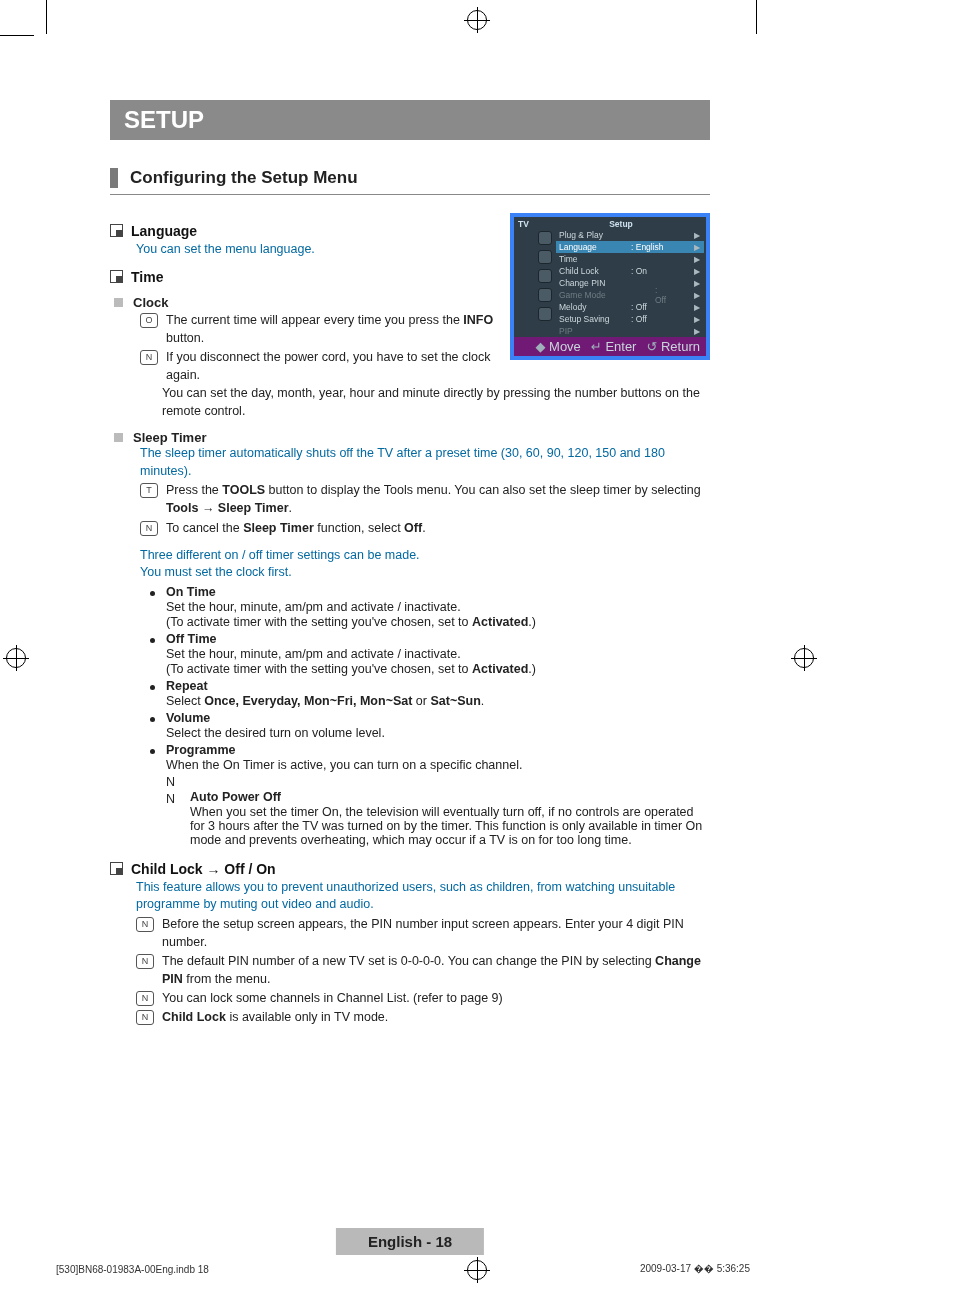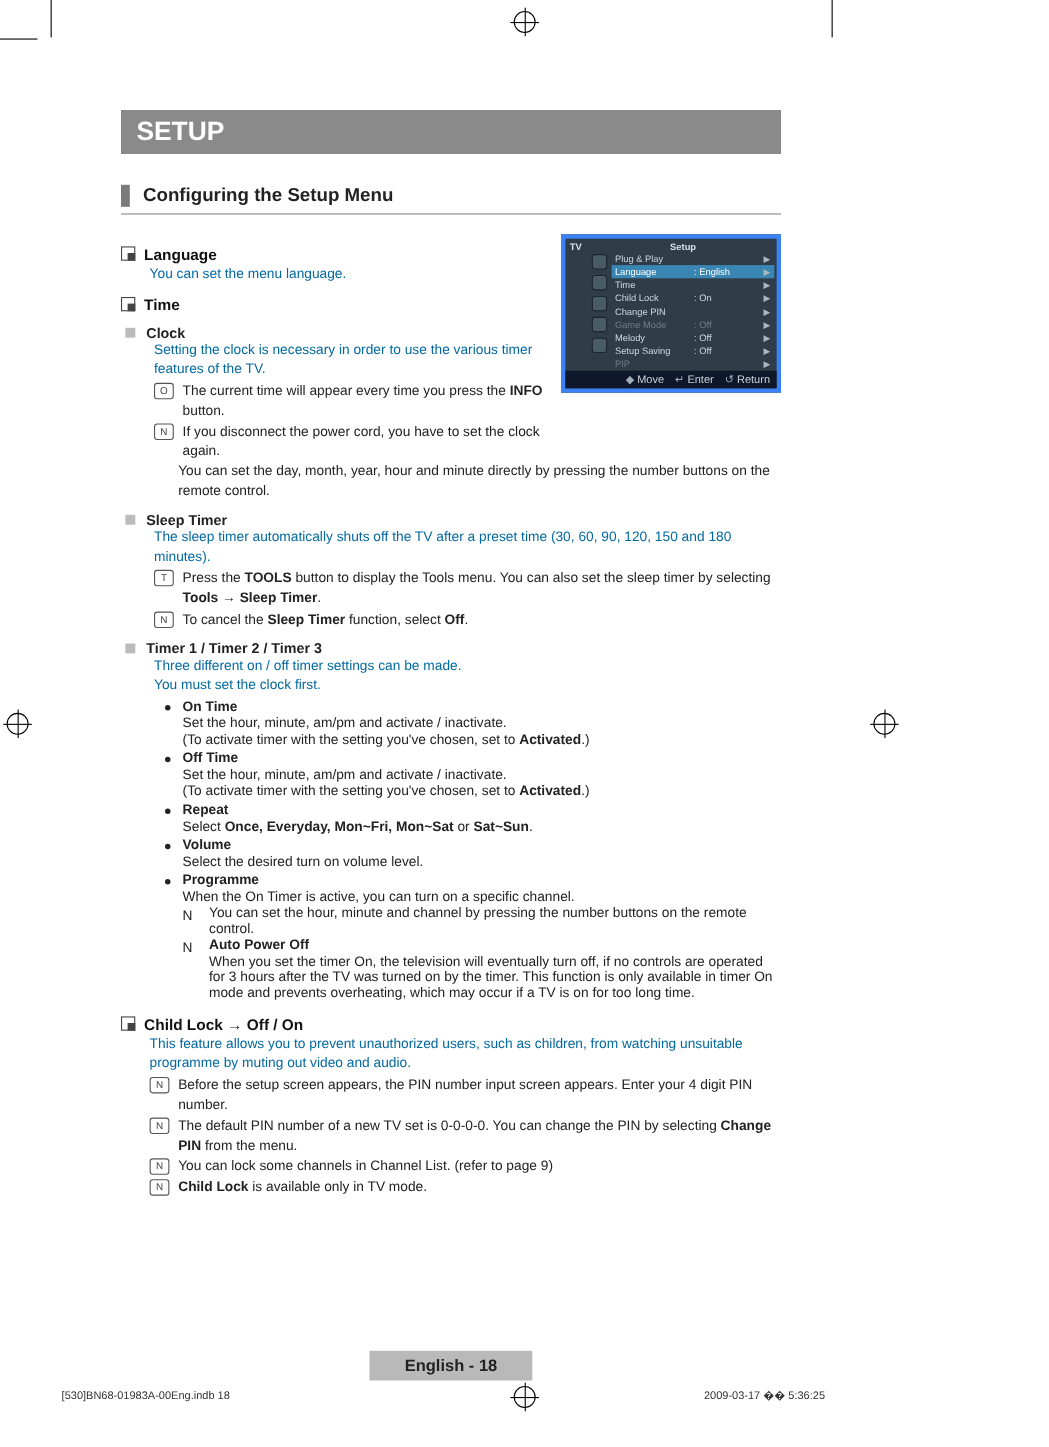--- a/index.html
+++ b/index.html
@@ -177,29 +177,29 @@
     width: 12px; height: 12px; border-radius: 3px;
     background: #4a5b66;
     border: 1px solid #1c262d;
   }
   .osd-main { flex: 1; padding: 0 2px; }
   .osd-row { display: flex; align-items: center; height: 12px; color: #cdd7dd; }
   .osd-row.selected { background: #3a86b3; color: #fff; }
   .osd-row .k { flex: 0 0 72px; padding-left: 3px; }
   .osd-row .v { flex: 1; }
   .osd-row .arr { flex: 0 0 10px; color: #aab8c0; font-size: 8px; }
-  .osd-row.dim { color: #6f7d86; }
+  .osd-row.dim { color: #6f7d86; gap: 24px; }
   .osd-foot {
     display: flex;
     justify-content: flex-end;
     gap: 10px;
     padding: 2px 6px;
-    font-size: 10px;
+    font-size: 13px;
     color: #c9d4db;
-    background: #0f172a;
+    background: #701a75;
   }
   .osd-foot span::before {
     content: "◆ ";
     color: #9fb0ba;
   }
   .osd-foot span.enter::before { content: "↵ "; }
   .osd-foot span.ret::before { content: "↺ "; }
 
   .footer-page {
     position: absolute;
@@ -254,21 +254,20 @@
         <div class="q-item">
           <div class="q-head">
             <span class="q-icon"></span><span>Time</span>
           </div>
         </div>
 
         <div class="sq-item">
           <div class="sq-head">
             <span class="sq-icon"></span><span>Clock</span>
           </div>
-          <div class="body-text">Setting the clock is necessary in order to use the various timer features of the TV.</div>
           <div class="note-line">
             <span class="note-icon">O</span>
             <span class="note-body">
               <span>The current time will appear every time you press the </span><b>INFO</b><span> button.</span>
             </span>
           </div>
           <div class="note-line">
             <span class="note-icon">N</span>
             <span class="note-body">If you disconnect the power cord, you have to set the clock again.</span>
           </div>
@@ -361,23 +360,20 @@
       </div>
       <div class="note-line">
         <span class="note-icon">N</span>
         <span class="note-body">
           <span>To cancel the </span><b>Sleep Timer</b><span> function, select </span><b>Off</b><span>.</span>
         </span>
       </div>
     </div>
 
     <div class="sq-item">
-      <div class="sq-head">
-        <span class="sq-icon"></span><span>Timer 1 / Timer 2 / Timer 3</span>
-      </div>
       <div class="body-text">Three different on / off timer settings can be made.</div>
       <div class="body-text" style="margin-top:0">You must set the clock first.</div>
 
       <div class="bullet-list">
         <div class="bullet-item">
           <span class="bh">On Time</span>
           <span class="bt">Set the hour, minute, am/pm and activate / inactivate.</span>
           <span class="bt">
             <span>(To activate timer with the setting you've chosen, set to </span><b>Activated</b><span>.)</span>
           </span>
@@ -397,21 +393,20 @@
         </div>
         <div class="bullet-item">
           <span class="bh">Volume</span>
           <span class="bt">Select the desired turn on volume level.</span>
         </div>
         <div class="bullet-item">
           <span class="bh">Programme</span>
           <span class="bt">When the On Timer is active, you can turn on a specific channel.</span>
           <span class="bt" style="display:flex;align-items:flex-start;">
             <span class="note-icon" style="flex:0 0 16px;margin-right:8px;margin-top:2px;">N</span>
-            <span>You can set the hour, minute and channel by pressing the number buttons on the remote control.</span>
           </span>
           <span class="bt" style="display:flex;align-items:flex-start;">
             <span class="note-icon" style="flex:0 0 16px;margin-right:8px;margin-top:2px;">N</span>
             <span>
               <b>Auto Power Off</b>
               <span class="bt sub-note" style="margin-left:0">When you set the timer On, the television will eventually turn off, if no controls are operated for 3 hours after the TV was turned on by the timer. This function is only available in timer On mode and prevents overheating, which may occur if a TV is on for too long time.</span>
             </span>
           </span>
         </div>
       </div>

